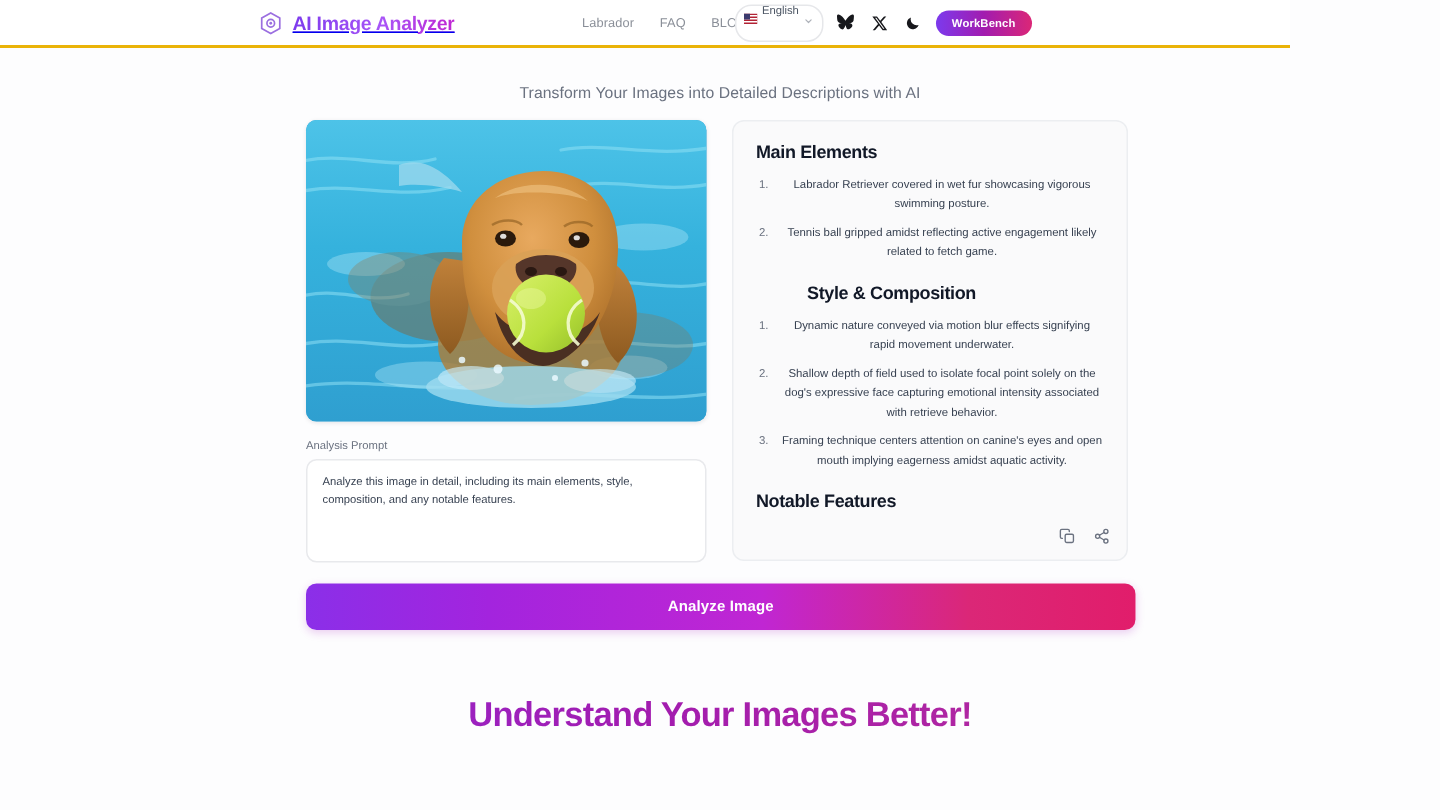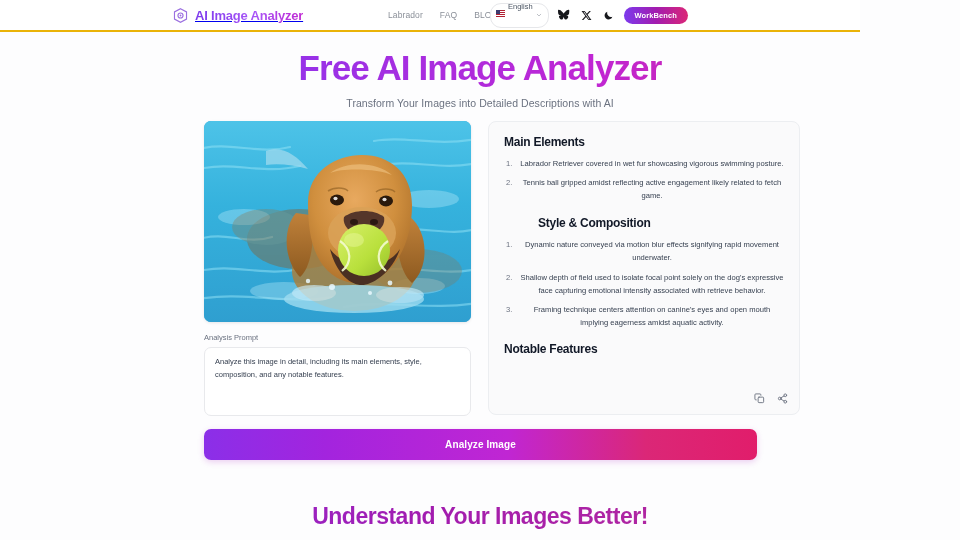--- a/index.html
+++ b/index.html
@@ -207,21 +207,21 @@
     overflow: hidden;
   }
 
   
   .right-col {
     width: 268px;
     flex: 0 0 268px;
   }
 
   .results-panel {
-    width: 312px;
+    width: 264px;
     height: 294px;
     background: #fafafb;
     border: 1px solid #eceef1;
     border-radius: 8px;
     padding: 13px 15px 0 15px;
     overflow: hidden;
     position: relative;
   }
 
   .section-title {
@@ -377,21 +377,20 @@
       <svg viewBox="0 0 24 24" fill="#17181c" width="11" height="11">
         <path d="M20.5 14.5A8.6 8.6 0 0 1 9.5 3.6a8.7 8.7 0 1 0 11 10.9Z"></path>
       </svg>
     </a>
 
     <button class="workbench-btn">WorkBench</button>
   </div>
 </div>
 
 <div class="hero">
-  <h1 class="hero-title">Free AI Image Analyzer</h1>
   <p class="hero-sub">Transform Your Images into Detailed Descriptions with AI</p>
 </div>
 
 <div class="main-wrap">
 
   <div class="left-col">
 
     <div class="img-card">
       <svg viewBox="0 0 267 201" preserveAspectRatio="xMidYMid slice" aria-hidden="true">
         <defs>

